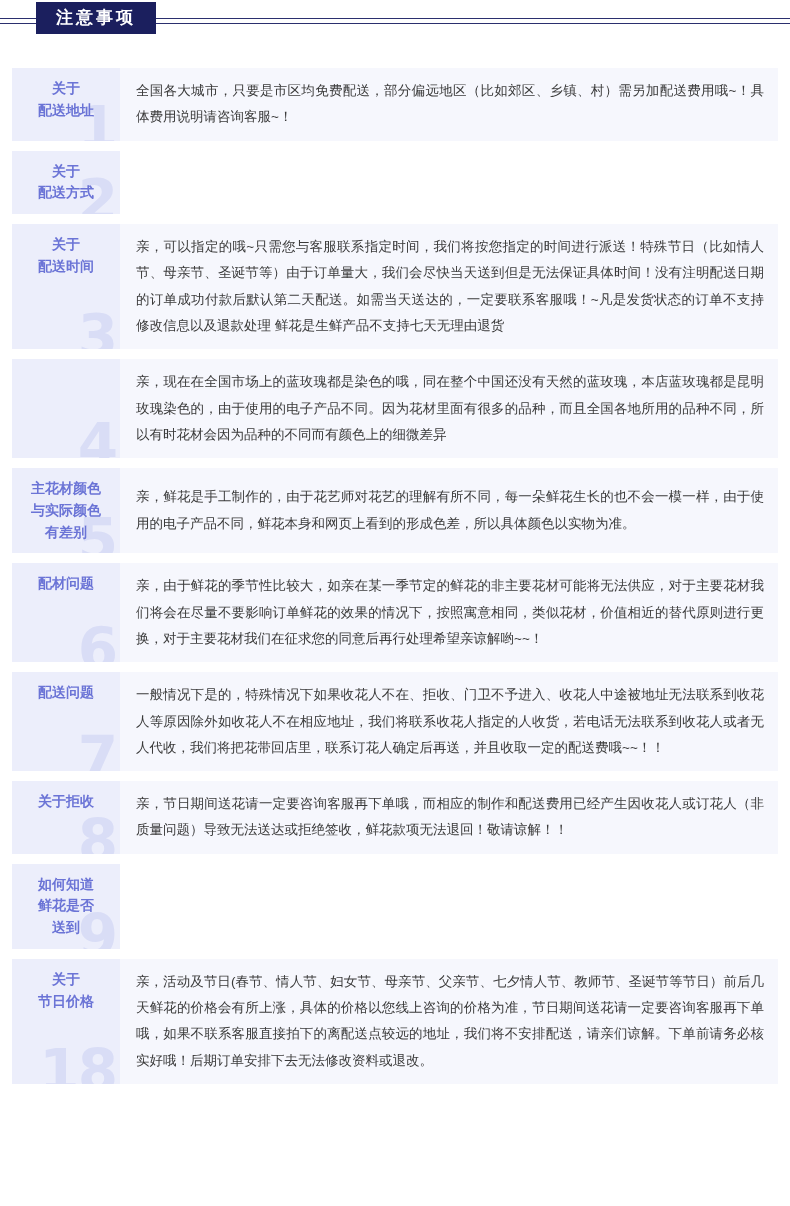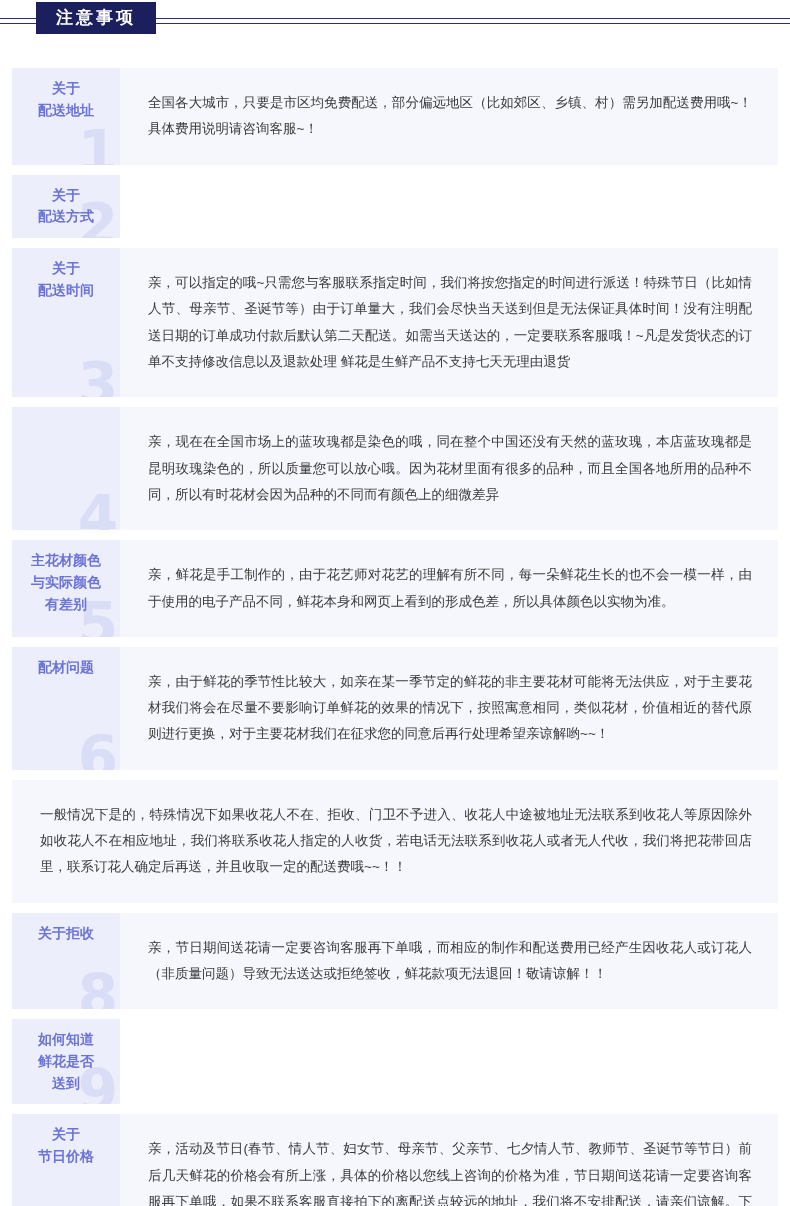--- a/index.html
+++ b/index.html
@@ -101,21 +101,21 @@
     color: #3a3a3a;
     font-size: 13.5px;
     line-height: 1.95;
     padding: 10px 14px 10px 16px;
     box-sizing: border-box;
     text-align: justify;
     display: flex;
     align-items: center;
   }
   .content p {
-    margin: 12px;
+    margin: 0;
   }
 </style>
 </head>
 <body>
 
 <div class="page">
 
   <div class="header">
     <div class="header-rule"></div>
     <div class="header-tab">注意事项</div>
@@ -151,21 +151,21 @@
       <div class="content">
         <p>亲，可以指定的哦~只需您与客服联系指定时间，我们将按您指定的时间进行派送！特殊节日（比如情人节、母亲节、圣诞节等）由于订单量大，我们会尽快当天送到但是无法保证具体时间！没有注明配送日期的订单成功付款后默认第二天配送。如需当天送达的，一定要联系客服哦！~凡是发货状态的订单不支持修改信息以及退款处理 鲜花是生鲜产品不支持七天无理由退货</p>
       </div>
     </div>
 
     <div class="row">
       <div class="badge">
         <span class="bnum">4</span>
       </div>
       <div class="content">
-        <p>亲，现在在全国市场上的蓝玫瑰都是染色的哦，同在整个中国还没有天然的蓝玫瑰，本店蓝玫瑰都是昆明玫瑰染色的，所以质量您可以放心哦。因为花材里面有很多的品种，而且全国各地所用的品种不同，所以有时花材会因为品种的不同而有颜色上的细微差异</p>
+        <p>亲，现在在全国市场上的蓝玫瑰都是染色的哦，同在整个中国还没有天然的蓝玫瑰，本店蓝玫瑰都是昆明玫瑰染色的，由于使用的电子产品不同。因为花材里面有很多的品种，而且全国各地所用的品种不同，所以有时花材会因为品种的不同而有颜色上的细微差异</p>
       </div>
     </div>
 
     <div class="row">
       <div class="badge">
         <span class="btitle">主花材颜色
 与实际颜色
 有差别</span>
         <span class="bnum">5</span>
       </div>
@@ -178,20 +178,24 @@
       <div class="badge">
         <span class="btitle">配材问题</span>
         <span class="bnum">6</span>
       </div>
       <div class="content">
         <p>亲，由于鲜花的季节性比较大，如亲在某一季节定的鲜花的非主要花材可能将无法供应，对于主要花材我们将会在尽量不要影响订单鲜花的效果的情况下，按照寓意相同，类似花材，价值相近的替代原则进行更换，对于主要花材我们在征求您的同意后再行处理希望亲谅解哟~~！</p>
       </div>
     </div>
 
     <div class="row">
+      <div class="badge">
+        <span class="btitle">配送问题</span>
+        <span class="bnum">7</span>
+      </div>
       <div class="content">
         <p>一般情况下是的，特殊情况下如果收花人不在、拒收、门卫不予进入、收花人中途被地址无法联系到收花人等原因除外如收花人不在相应地址，我们将联系收花人指定的人收货，若电话无法联系到收花人或者无人代收，我们将把花带回店里，联系订花人确定后再送，并且收取一定的配送费哦~~！！</p>
       </div>
     </div>
 
     <div class="row">
       <div class="badge">
         <span class="btitle">关于拒收</span>
         <span class="bnum">8</span>
       </div>

